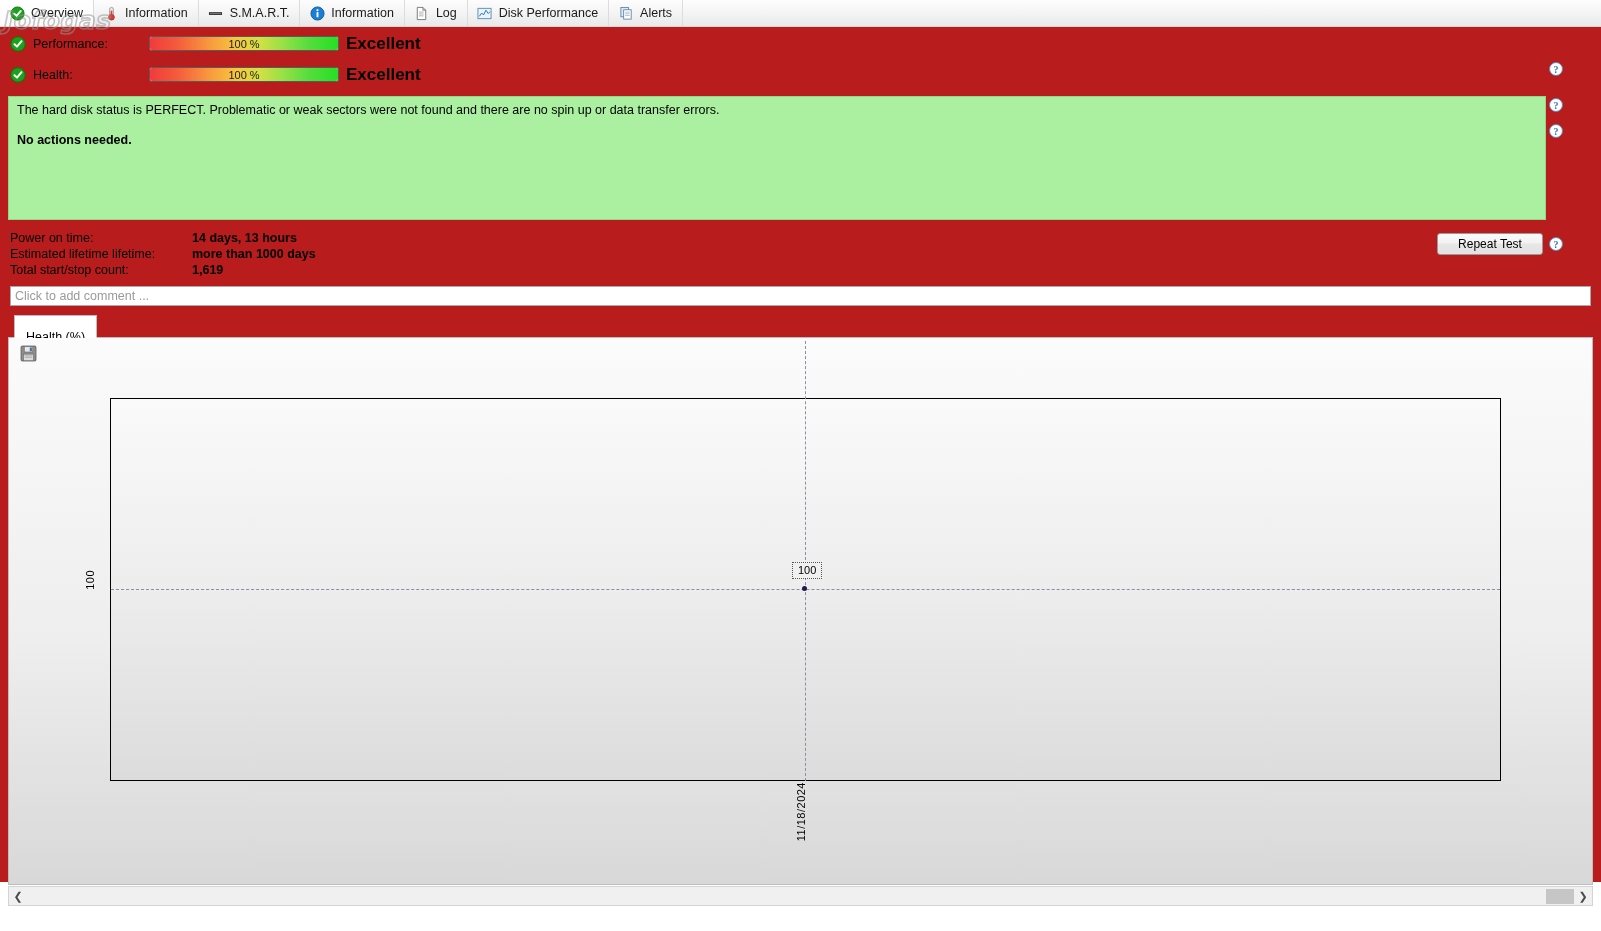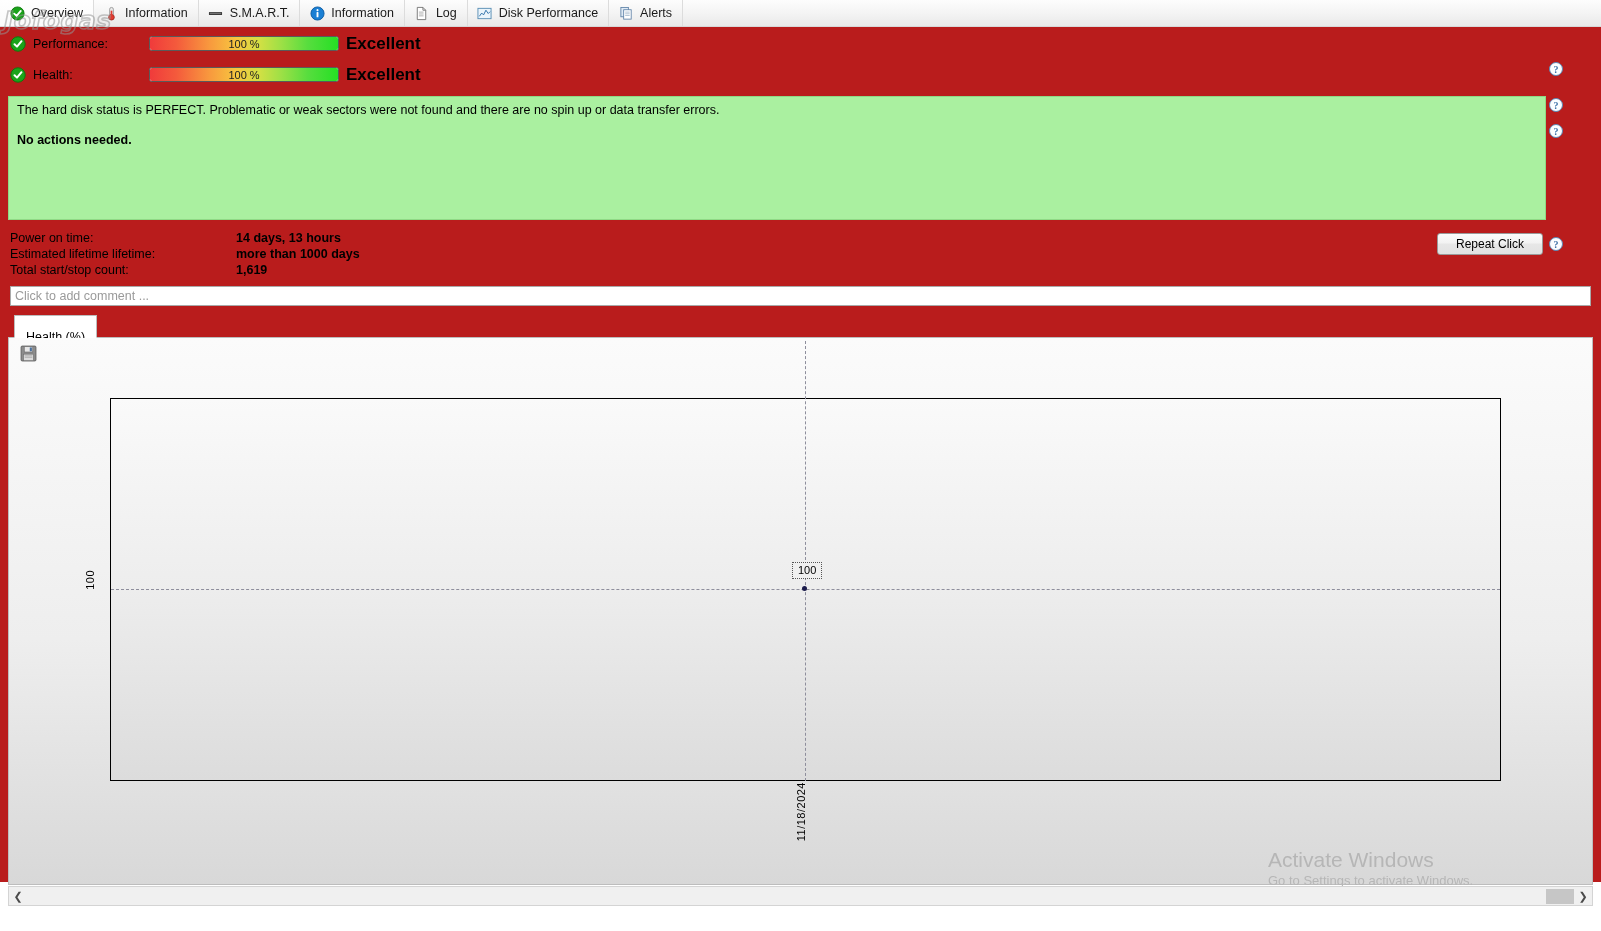--- a/index.html
+++ b/index.html
@@ -133,21 +133,21 @@
   }
   .msgline1 { font-size: 12.5px; margin: 0 0 16px 0; }
   .msgline2 { font-size: 12.5px; font-weight: bold; margin: 0; }
 
   
   .infotable {
     position: absolute;
     left: 10px; top: 231px;
     font-size: 12.5px;
   }
-  .inforow { height: 16px; display: flex; gap: 44px; }
+  .inforow { height: 16px; display: flex; }
   .infokey { width: 182px; }
   .infoval { font-weight: bold; }
 
   .repeat-btn {
     position: absolute;
     left: 1437px; top: 233px;
     width: 106px; height: 22px;
     background: linear-gradient(to bottom, #fbfbfb 0%, #f2f2f2 45%, #e7e7e7 50%, #e2e2e2 100%);
     border: 1px solid #9a9a9a;
     border-radius: 3px;
@@ -454,21 +454,21 @@
     <div class="inforow">
       <span class="infokey">Estimated lifetime lifetime:</span>
       <span class="infoval">more than 1000 days</span>
     </div>
     <div class="inforow">
       <span class="infokey">Total start/stop count:</span>
       <span class="infoval">1,619</span>
     </div>
   </div>
 
-  <div class="repeat-btn">Repeat Click</div>
+  <div class="repeat-btn">Repeat Test</div>
   <span class="help-ico help-right" style="top:237px;">?</span>
 
   <div class="comment-field">Click to add comment ...</div>
 
   <div class="chart-tabstrip">
     <div class="chart-tab">Health (%)</div>
   </div>
 
   <div class="chart-body">
     <div class="save-btn">
@@ -485,24 +485,20 @@
       <div class="grid-h"></div>
       <div class="grid-v"></div>
       <div class="datapoint"></div>
       <div class="point-label">100</div>
     </div>
   </div>
 
   <div class="ylabel">100</div>
   <div class="xlabel">11/18/2024</div>
 
-  <div class="activate-wm">
-    <div class="l1">Activate Windows</div>
-    <div class="l2">Go to Settings to activate Windows.</div>
-  </div>
 
   <div class="hscroll">
     <div class="sc-arrow">❮</div>
     <div class="sc-thumb"></div>
     <div class="sc-arrow right">❯</div>
   </div>
 
   <div class="brand-wm">Jofogas</div>
 
 </div>

